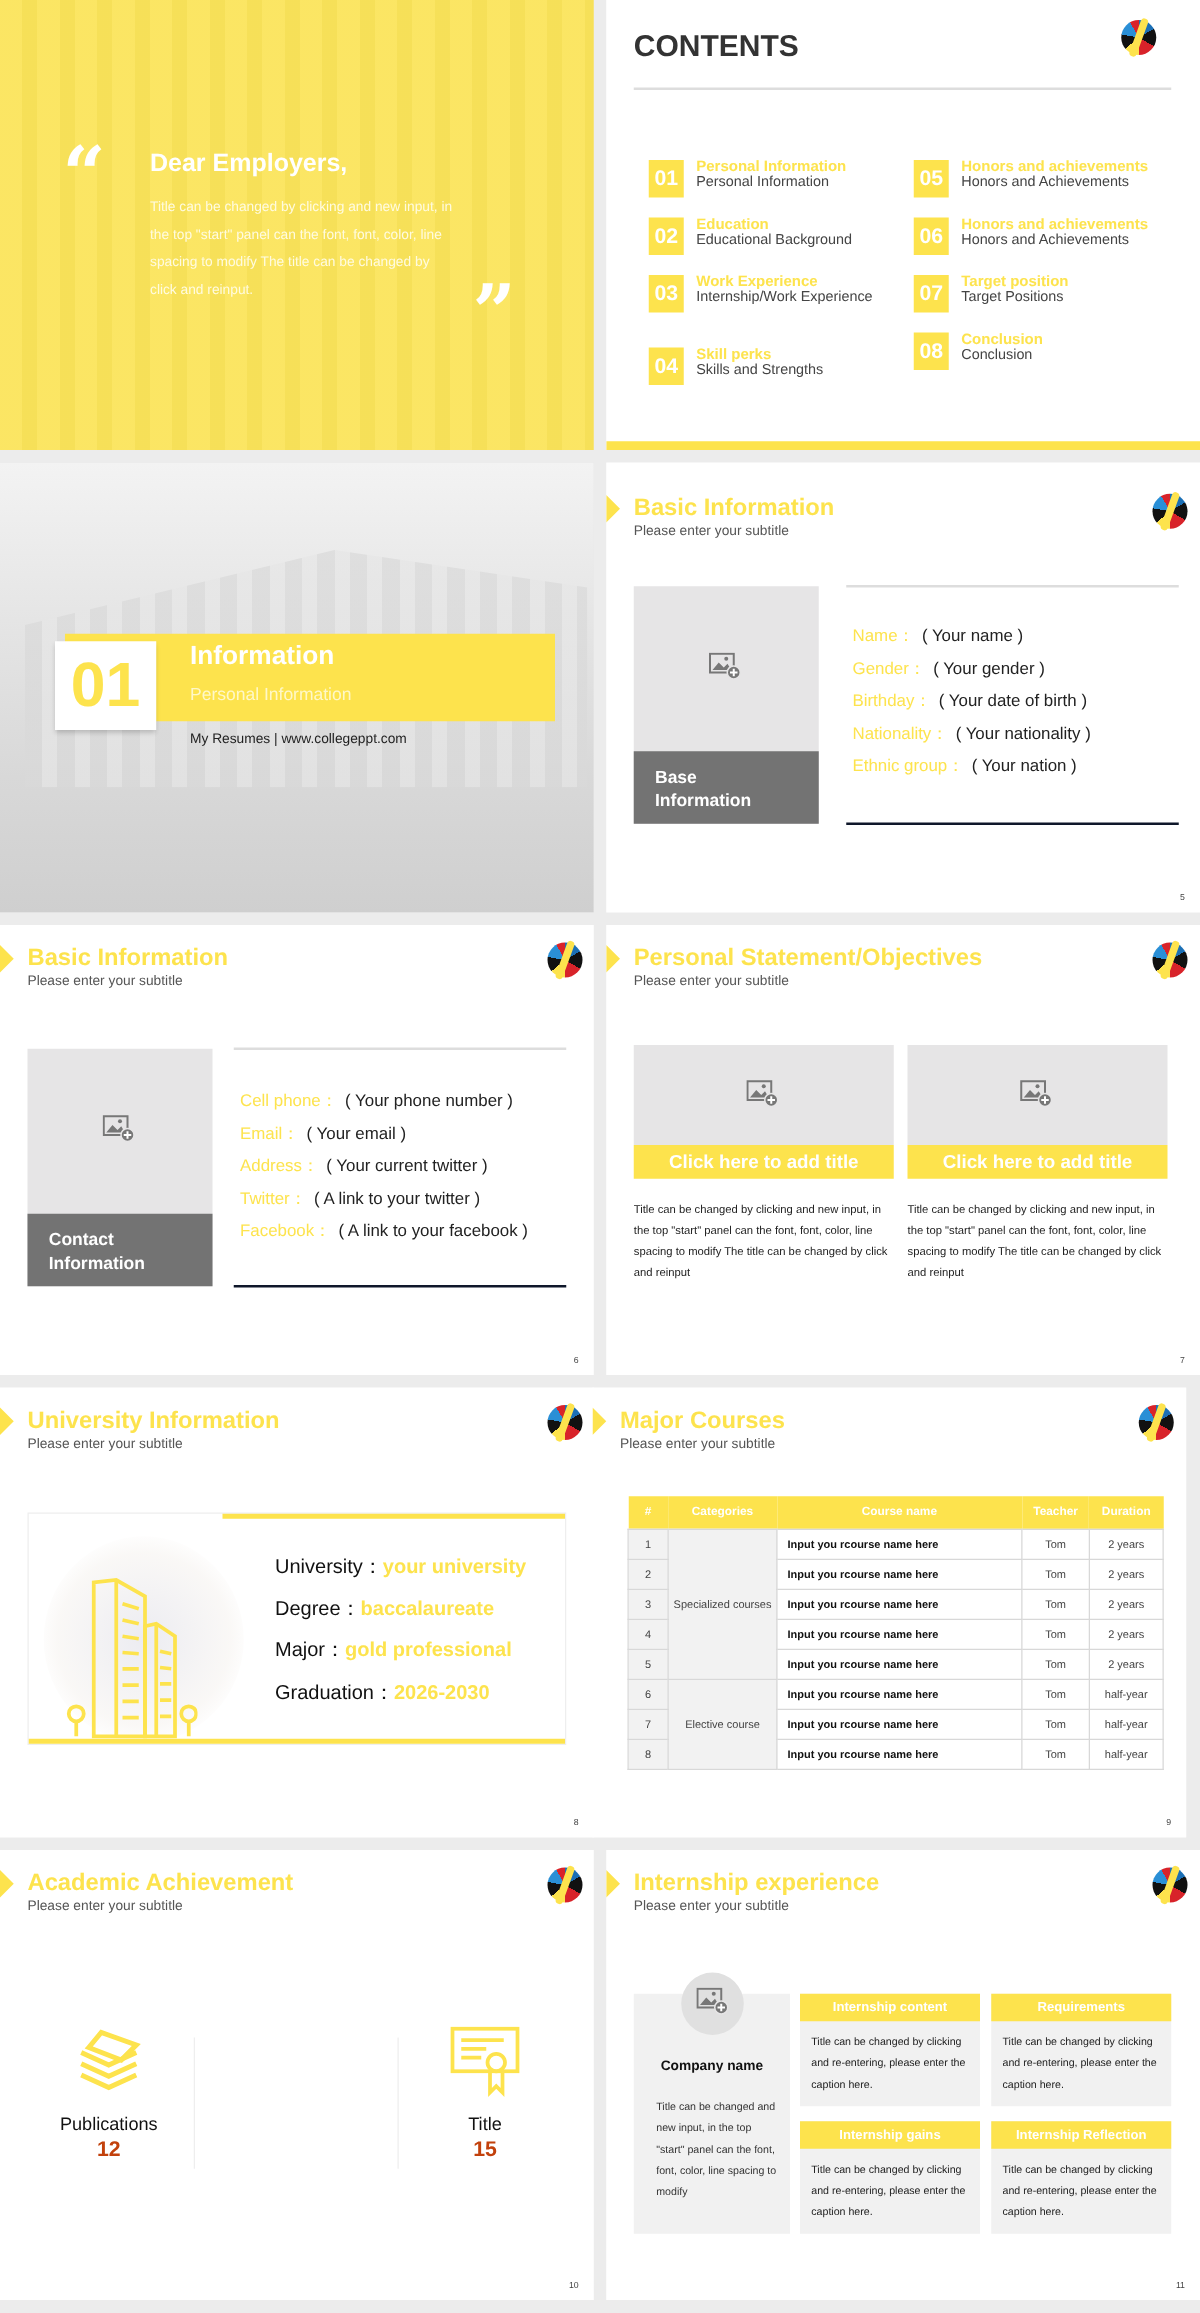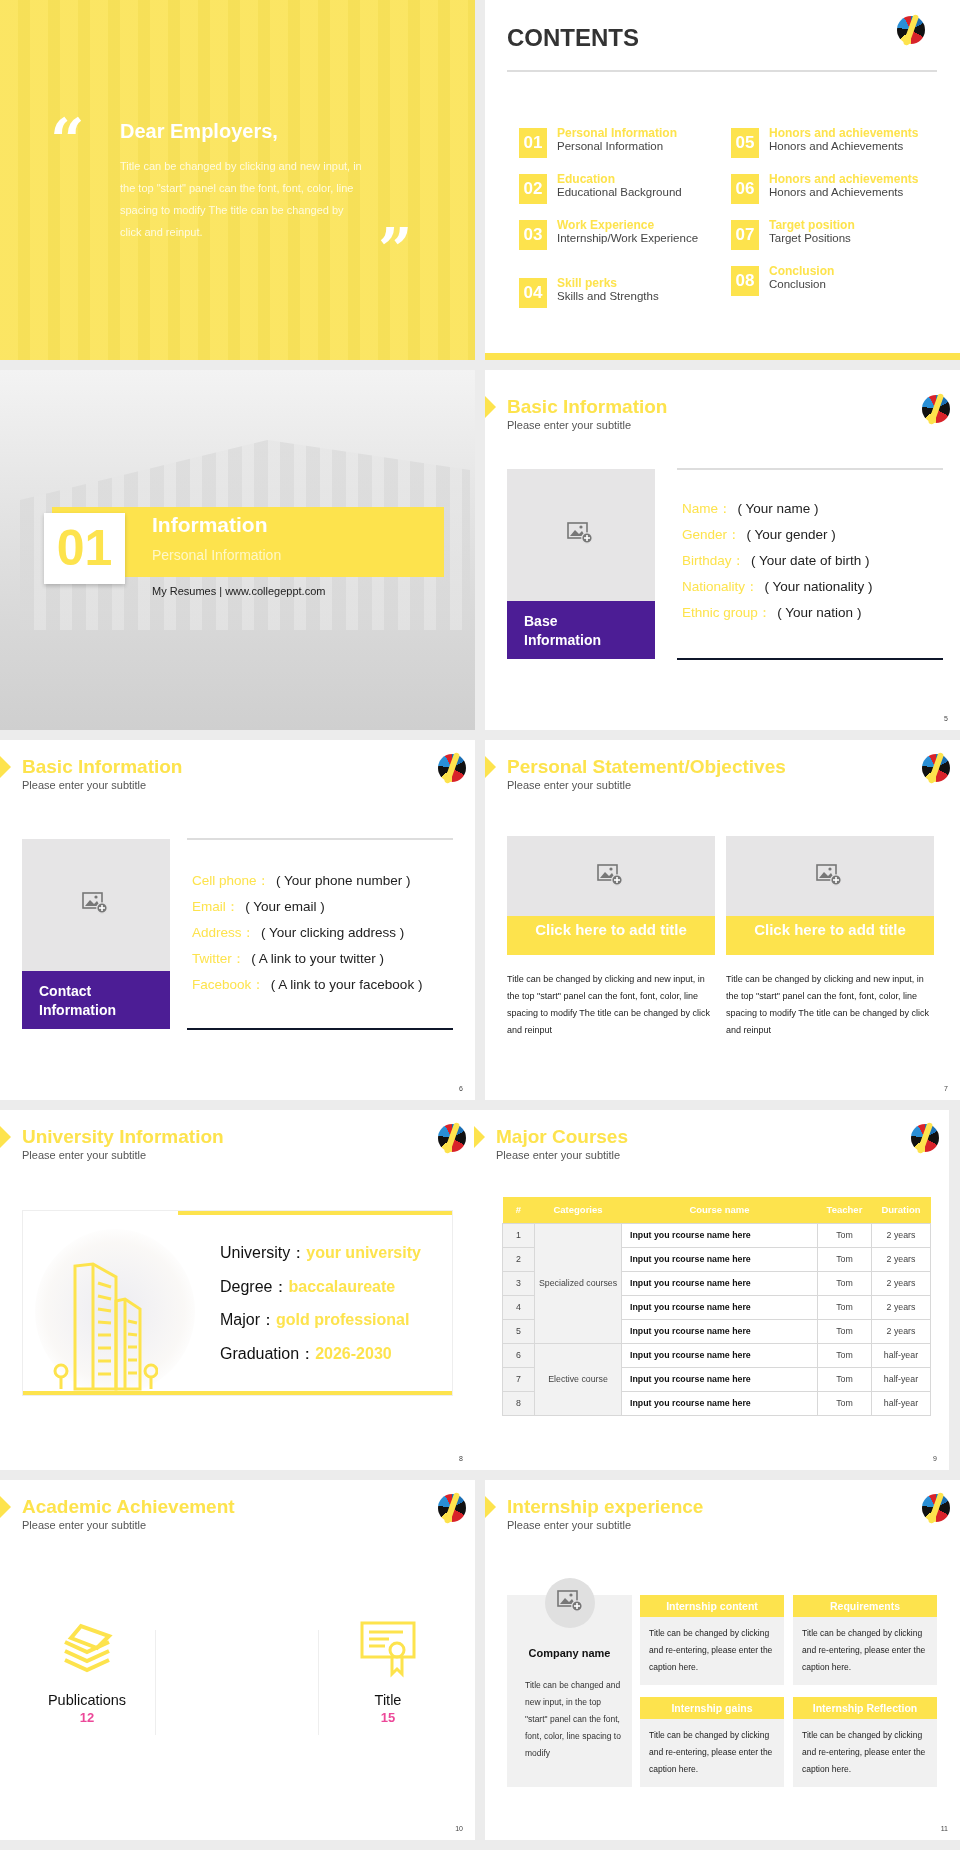--- a/index.html
+++ b/index.html
@@ -36,49 +36,49 @@
   #s3 .photo { position: absolute; inset: 0;
     background: linear-gradient(180deg, #f3f3f3 0%, #e5e5e5 35%, #d8d8d8 70%, #cfcfcf 100%); }
   #s3 .bldg { position: absolute; left: 20px; top: 60px; width: 450px; height: 200px; background: repeating-linear-gradient(90deg, #d9d9d9 0 14px, #e6e6e6 14px 26px); opacity: 0.7; clip-path: polygon(0 35%, 55% 5%, 100% 20%, 100% 100%, 0 100%); }
   #s3 .band { position: absolute; left: 52px; top: 137px; width: 392px; height: 70px; background: #fde34d; }
   #s3 .numbox { position: absolute; left: 44px; top: 143px; width: 81px; height: 71px; background: #fff; box-shadow: 0 2px 4px rgba(0,0,0,0.2); font-size: 50px; font-weight: bold; color: #fde34d; text-align: center; line-height: 71px; }
   #s3 .secttl { position: absolute; left: 152px; top: 143px; font-size: 21px; font-weight: bold; color: #fff; }
   #s3 .secsub { position: absolute; left: 152px; top: 177px; font-size: 14px; color: #fff8c8; }
   #s3 .tag { position: absolute; left: 152px; top: 215px; font-size: 11px; color: #222; }
   
   .photobox { position: absolute; background: #e6e5e6; }
-  .photobox .lbl { position: absolute; left: 0; bottom: 0; width: 100%; height: 58px; background: #4c1d95; color: #fff; font-weight: bold; font-size: 14px; padding: 11px 0 0 17px; line-height: 19px; }
+  .photobox .lbl { position: absolute; left: 0; bottom: 0; width: 100%; height: 58px; background: #737373; color: #fff; font-weight: bold; font-size: 14px; padding: 11px 0 0 17px; line-height: 19px; }
   .infolines { position: absolute; border-top: 2px solid #ddd; border-bottom: 2px solid #0f172a; }
   .infolines .row { font-size: 13.5px; color: #222; white-space: nowrap; height: 26px; line-height: 26px; }
   .infolines .k { color: #fde34d; margin-right: 6px; }
   
   .psbox { position: absolute; width: 208px; }
   .psbox .pic { height: 80px; background: #e6e5e6; position: relative; }
-  .psbox .bar { height: 39px; background: #fde34d; color: #fff; font-weight: bold; font-size: 15px; text-align: center; line-height: 27px; }
+  .psbox .bar { height: 27px; background: #fde34d; color: #fff; font-weight: bold; font-size: 15px; text-align: center; line-height: 27px; }
   .psbox .txt { margin-top: 16px; font-size: 9px; line-height: 17px; color: #222; }
   
   #s7card { position: absolute; left: 22px; top: 100px; width: 431px; height: 186px; border: 1px solid #eee; }
   #s7card .topbar { position: absolute; right: 0; top: 0; width: 274px; height: 4px; background: #fde34d; }
   #s7card .botbar { position: absolute; left: 0; bottom: 0; width: 100%; height: 4px; background: #fde34d; }
   #s7card .blob { position: absolute; left: 12px; top: 18px; width: 160px; height: 165px; border-radius: 50%; background: radial-gradient(circle, rgba(220,220,230,0.55) 0%, rgba(240,235,230,0.35) 60%, rgba(255,255,255,0) 75%); }
   #s7card .rows { position: absolute; left: 197px; top: 32px; }
   #s7card .r { font-size: 16px; color: #111; height: 33.5px; white-space: nowrap; }
   #s7card .v { color: #fde34d; font-weight: bold; }
   
   table.courses { position: absolute; left: 28px; top: 87px; width: 429px; border-collapse: collapse; font-size: 8.8px; }
   table.courses th { background: #fde34d; color: #fff; font-weight: bold; height: 26px; font-size: 9.5px; }
   table.courses td { height: 24px; border: 1px solid #d8d8d8; text-align: center; color: #444; }
   table.courses td.n { background: #f2f2f2; width: 32px; }
   table.courses td.cat { background: #f2f2f2; width: 87px; }
   table.courses td.cn { text-align: left; padding-left: 8px; font-weight: bold; color: #111; }
   
   .ach { position: absolute; top: 140px; width: 150px; text-align: center; }
   .ach .ic { height: 60px; position: relative; }
   .ach .lab { margin-top: 12px; font-size: 14.5px; color: #111; }
-  .ach .val { font-size: 13px; font-weight: bold; color: #ec4899; margin-top: 2px; }
+  .ach .val { font-size: 17px; font-weight: bold; color: #c2410c; margin-top: 2px; }
   .vdiv { position: absolute; top: 150px; width: 1px; height: 105px; background: #eee; }
   
   #s10 .comp { position: absolute; left: 22px; top: 115px; width: 125px; height: 192px; background: #f1f1f1; }
   #s10 .circ { position: absolute; left: 60px; top: 98px; width: 50px; height: 50px; border-radius: 50%; background: #e0e0e0; }
   #s10 .cname { position: absolute; left: 22px; top: 167px; width: 125px; text-align: center; font-weight: bold; font-size: 11px; color: #111; }
   #s10 .ctxt { position: absolute; left: 40px; top: 197px; width: 100px; font-size: 8.5px; line-height: 17px; color: #333; }
   .ib { position: absolute; width: 144px; height: 90px; background: #f1f1f1; }
   .ib .h { height: 22px; background: #fde34d; color: #fff; font-weight: bold; font-size: 10.5px; text-align: center; line-height: 22px; }
   .ib .b { padding: 8px 9px; font-size: 8.5px; line-height: 17px; color: #222; }
 </style>
@@ -191,21 +191,21 @@
   <div class="logo" style="left:438px;top:14px"></div>
   <div class="photobox" style="left:22px;top:99px;width:148px;height:190px">
     <svg class="imgicon" style="left:60px;top:53px">
         <use href="#imgph"></use>
       </svg>
     <div class="lbl"><span>Contact</span><br><span>Information</span></div>
   </div>
   <div class="infolines" style="left:187px;top:98px;width:266px;height:192px;padding:28px 0 0 5px">
     <div class="row"><span class="k">Cell phone：</span><span>( Your phone number )</span></div>
     <div class="row"><span class="k">Email：</span><span>( Your email )</span></div>
-    <div class="row"><span class="k">Address：</span><span>( Your clicking address )</span></div>
+    <div class="row"><span class="k">Address：</span><span>( Your current twitter )</span></div>
     <div class="row"><span class="k">Twitter：</span><span>( A link to your twitter )</span></div>
     <div class="row"><span class="k">Facebook：</span><span>(  A link to your facebook )</span></div>
   </div>
   <div class="pnum">6</div>
 </div>
 
 <div class="slide" id="s6" style="left:485px;top:740px">
   <div class="hdr-arrow" style="top:16px"></div>
   <div class="hdr-title" style="left:22px;top:16px">Personal Statement/Objectives</div>
   <div class="hdr-sub" style="left:22px;top:39px">Please enter your subtitle</div>

